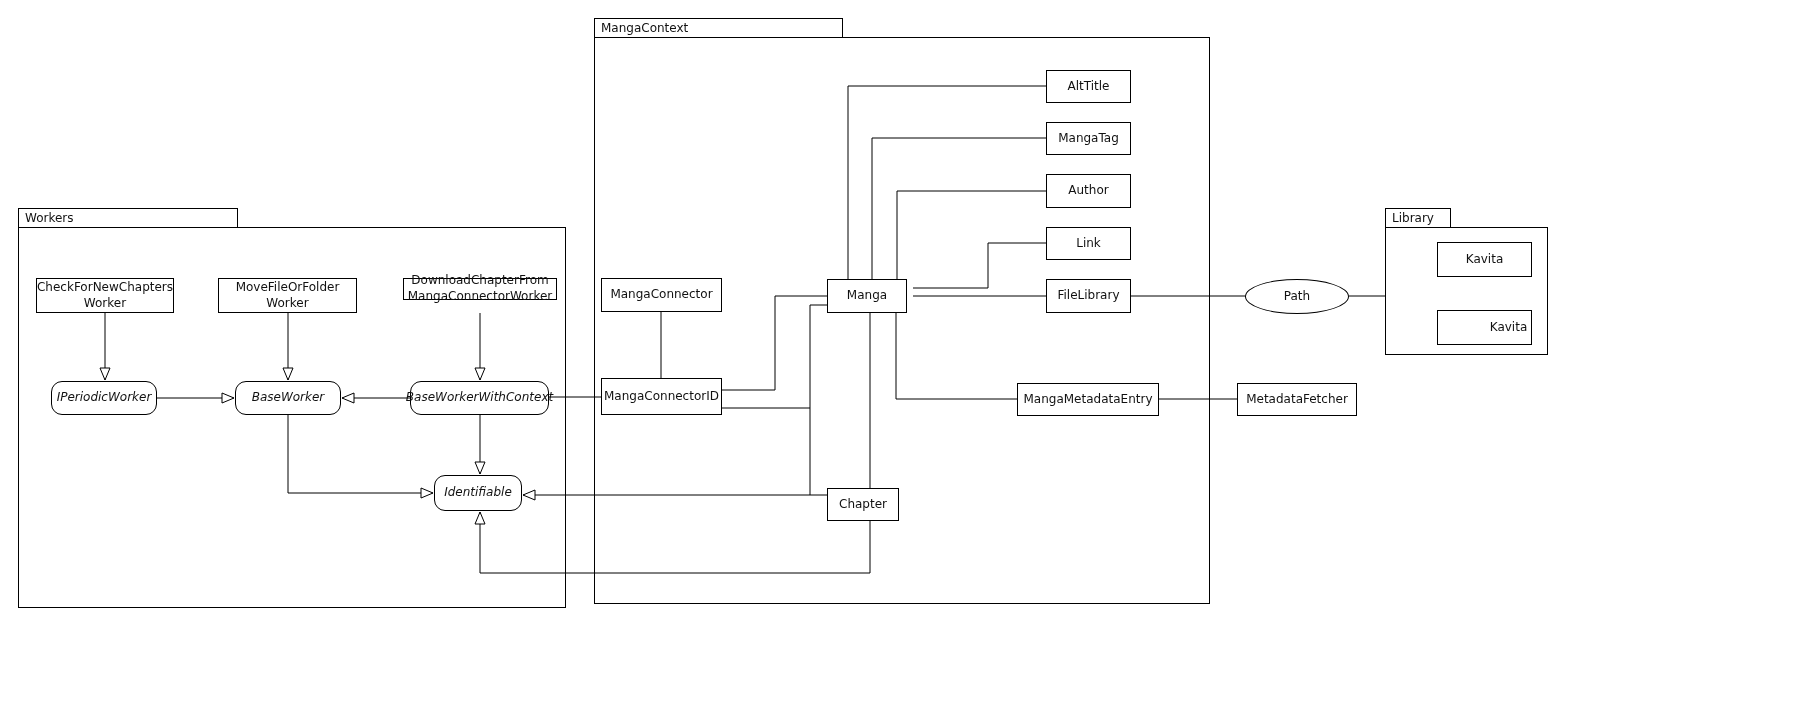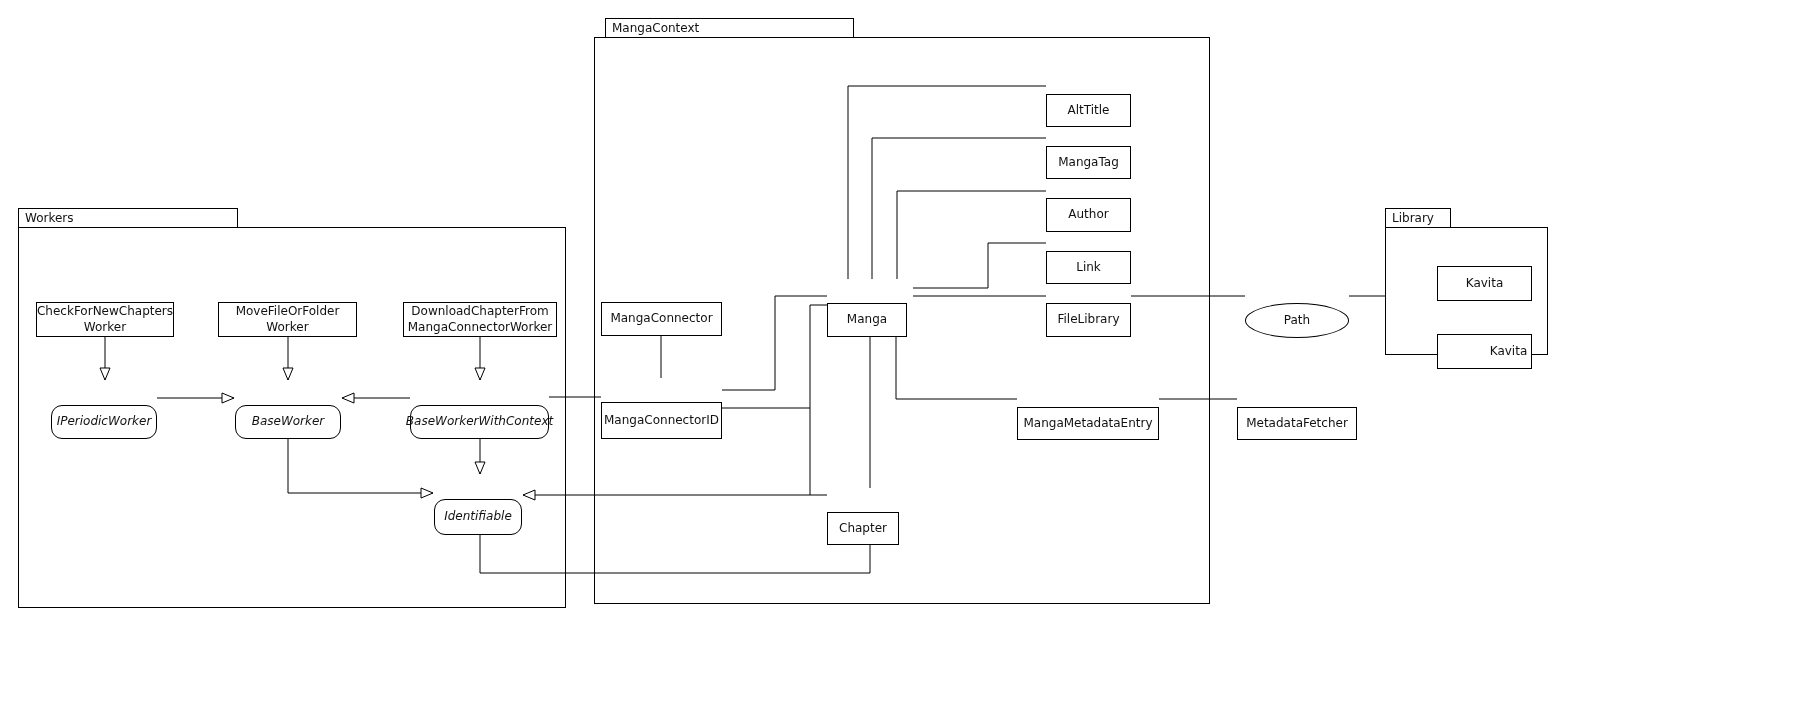--- a/index.html
+++ b/index.html
@@ -32,21 +32,20 @@
     position: absolute;
     border: 1px solid #000000;
     background: #ffffff;
     display: flex;
     align-items: center;
     justify-content: center;
     text-align: center;
     font-size: 12px;
     line-height: 1.3;
     white-space: pre-line;
-    margin-top: 24px;
   }
   .node.abstract { font-style: italic; border-radius: 11px; }
   .node.ellipse { border-radius: 50%; justify-content: center; }
 </style>
 </head>
 <body>
 
 <div class="canvas">
 
   <svg class="edges" width="1800" height="720" viewBox="0 0 1800 720">
@@ -85,39 +84,39 @@
       <path d="M1159,399 L1237,399"></path>
       <path d="M1017,399 L896,399 L896,313"></path>
     </g>
   </svg>
 
   <div class="pkg-tab" style="left:18px; top:208px; width:220px; height:20px;">
     <span>Workers</span>
   </div>
   <div class="pkg-body" style="left:18px; top:227px; width:548px; height:381px;"></div>
 
-  <div class="pkg-tab" style="left:594px; top:18px; width:249px; height:20px;margin-left:11px;">
+  <div class="pkg-tab" style="left:594px; top:18px; width:249px; height:20px;">
     <span>MangaContext</span>
   </div>
   <div class="pkg-body" style="left:594px; top:37px; width:616px; height:567px;"></div>
 
   <div class="pkg-tab" style="left:1385px; top:208px; width:66px; height:20px;">
     <span>Library</span>
   </div>
   <div class="pkg-body" style="left:1385px; top:227px; width:163px; height:128px;"></div>
 
   <div class="node" style="left:36px; top:278px; width:138px; height:35px;">
     <span>CheckForNewChapters
 Worker</span>
   </div>
   <div class="node" style="left:218px; top:278px; width:139px; height:35px;">
     <span>MoveFileOrFolder
 Worker</span>
   </div>
-  <div class="node" style="left:403px; top:278px; width:154px; height:35px;">
+  <div class="node" style="left:403px; top:278px; width:154px; height:22px;">
     <span>DownloadChapterFrom
 MangaConnectorWorker</span>
   </div>
   <div class="node abstract" style="left:51px; top:381px; width:106px; height:34px;">
     <span>IPeriodicWorker</span>
   </div>
   <div class="node abstract" style="left:235px; top:381px; width:106px; height:34px;">
     <span>BaseWorker</span>
   </div>
   <div class="node abstract" style="left:410px; top:381px; width:139px; height:34px;">

